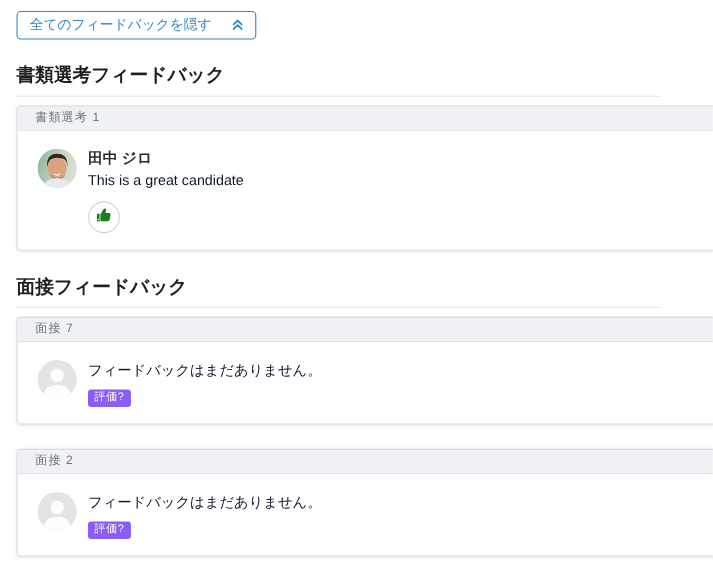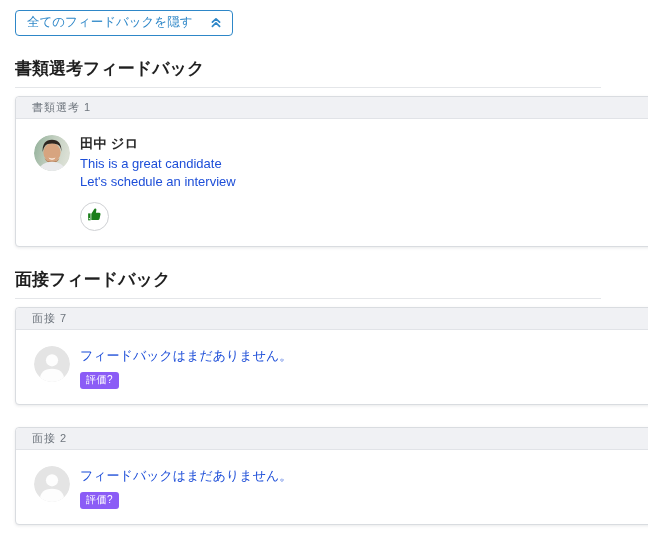--- a/index.html
+++ b/index.html
@@ -73,21 +73,21 @@
   .fb-col { padding-top: 1px; }
   .reviewer-name {
     font-size: 13.5px;
     font-weight: 700;
     color: #2b2b2b;
     margin-bottom: 4px;
     line-height: 15px;
   }
   .fb-line {
     font-size: 13px;
-    color: #1d4ed8;
+    color: #0f172a;
     line-height: 18.5px;
   }
   .thumb-circle {
     margin-top: 10px;
     width: 29px; height: 29px;
     border: 1px solid #cfd1d4;
     border-radius: 50%;
     display: flex; align-items: center; justify-content: center;
     background: #ffffff;
   }
@@ -143,21 +143,20 @@
               <path d="M8.6 17 Q8.2 4.8 18 4.8 Q27.8 4.8 27.4 17 Q27 10.6 23.5 9.4 Q20.6 8.4 18 8.4 Q13 8.4 11.2 10.8 Q9.2 13 8.6 17 Z" fill="#2e2620"></path>
               <path d="M10.5 23 Q13 26.5 18 26.5 Q23 26.5 25.5 23 Q24 28 18 28 Q12 28 10.5 23 Z" fill="#b9845f"></path>
               <path d="M14.5 22.6 Q18 24.6 21.5 22.6 Q20.6 24.8 18 24.8 Q15.4 24.8 14.5 22.6 Z" fill="#fdf6ee"></path>
               <path d="M3 36 Q8 26.8 18 26.8 Q28 26.8 33 36 Z" fill="#e9eaec"></path>
             </g>
           </svg>
         </div>
         <div class="fb-col">
           <div class="reviewer-name">田中 ジロ</div>
           <div class="fb-line">This is a great candidate</div>
-          <div class="fb-line">Let's schedule an interview</div>
           <div class="thumb-circle">
             <span>
               <svg width="15" height="15" viewBox="0 0 16 16">
                 <path fill="#1b7e1b" d="M1.2 6.8 h2.6 v7.4 H1.2 z"></path>
                 <circle cx="2.5" cy="12.4" r="0.7" fill="#ffffff"></circle>
                 <path fill="#1b7e1b" d="M4.6 13.9 V7.2 L7.6 2.3 q0.5-0.9 1.5-0.6 q1.1 0.4 0.9 1.6 L9.5 6 h3.6 q1.6 0 1.3 1.7 l-1 4.8 q-0.3 1.4 -1.7 1.4 Z"></path>
               </svg>
             </span>
           </div>
         </div>

